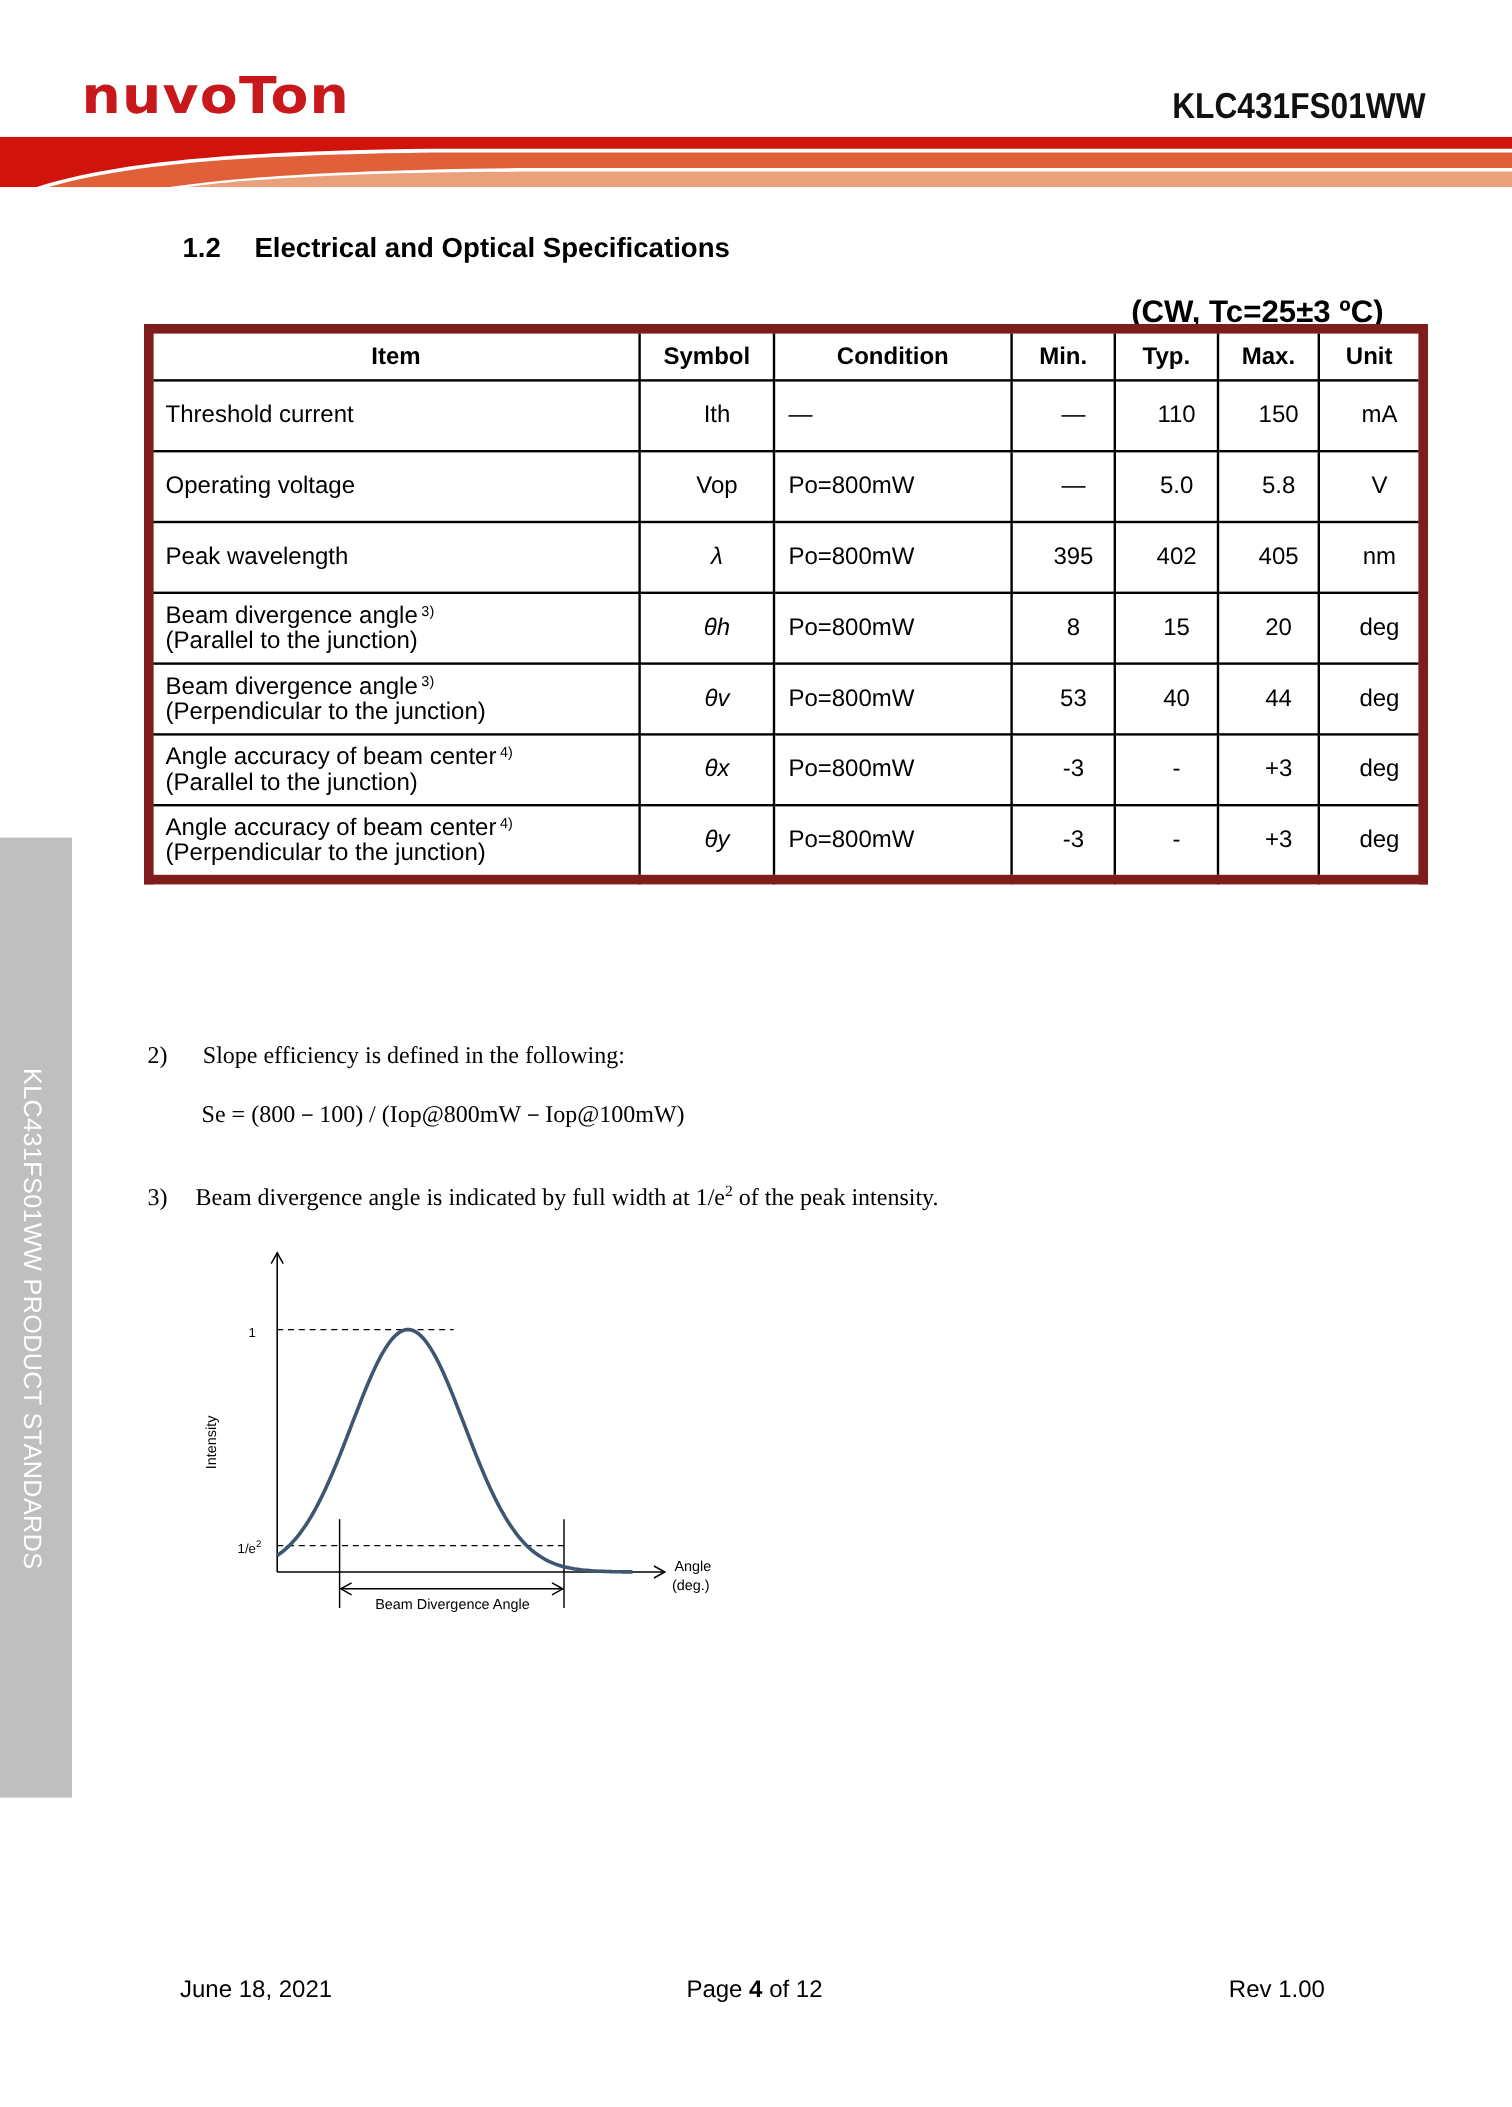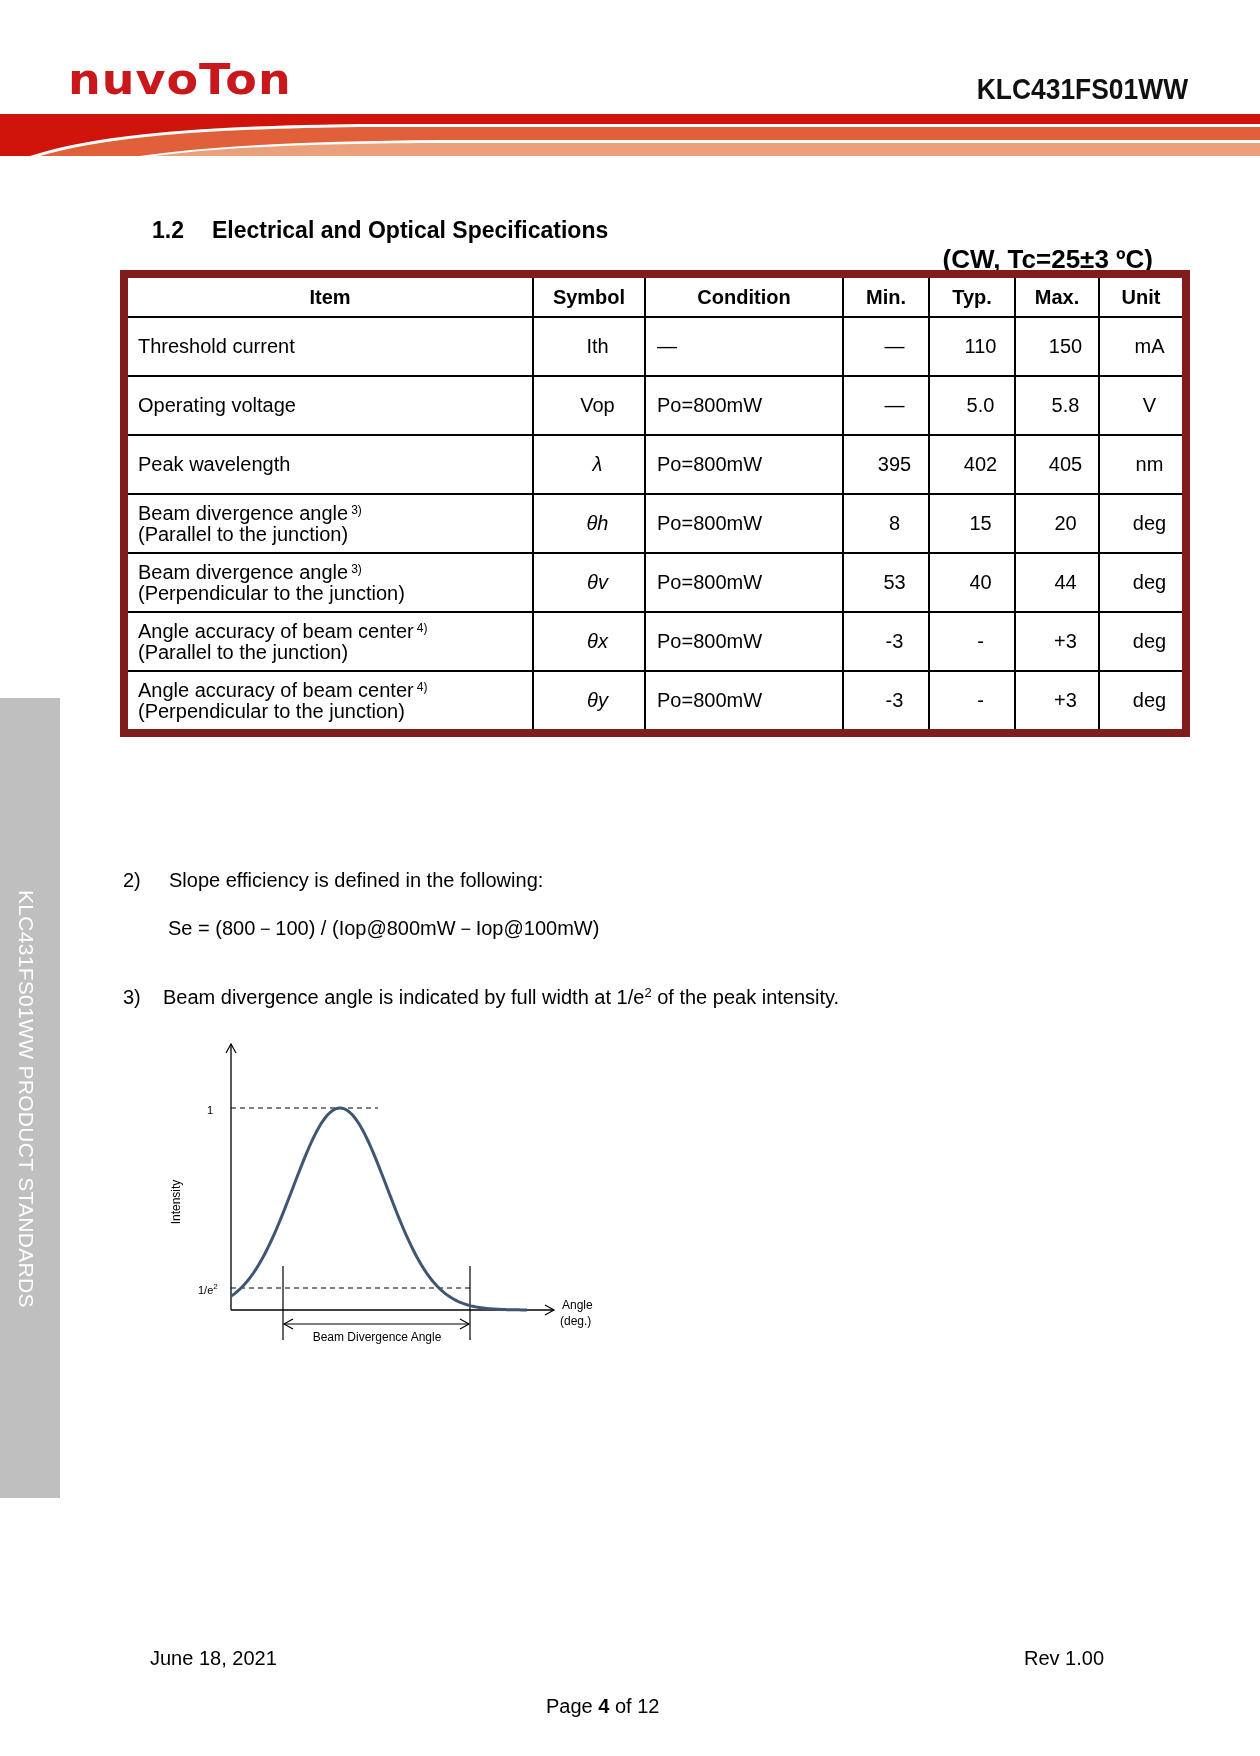--- a/index.html
+++ b/index.html
@@ -6,35 +6,35 @@
   body { width:1260px; height:1756px; position:relative; overflow:hidden; font-family:"Liberation Sans", sans-serif; color:#000; }
 
   .logo { position:absolute; left:68px; top:58px; font-family:"DejaVu Sans", sans-serif; font-weight:bold; font-size:46px; letter-spacing:1px; color:#c8181b; line-height:1; transform:scaleY(0.92); transform-origin:left top; }
   .doc-id { position:absolute; right:72px; top:72px; font-family:"Liberation Sans", sans-serif; font-weight:bold; font-size:30px; letter-spacing:0px; color:#111; transform:scaleX(0.88); transform-origin:right top; }
 
   .band { position:absolute; left:0; top:114px; width:1260px; height:42px; }
 
   .sidebar { position:absolute; left:0; top:698px; width:60px; height:800px; background:#bfbfbf; }
   .sidebar-text { position:absolute; left:14px; top:890px; font-size:21px; color:#ffffff; writing-mode:vertical-rl; white-space:nowrap; letter-spacing:0.3px; }
 
-  .section-title { position:absolute; left:152px; top:193px; font-size:23px; font-weight:bold;margin-top:24px; }
+  .section-title { position:absolute; left:152px; top:193px; font-size:23px; font-weight:bold; }
   .section-title .num { display:inline-block; width:60px; }
 
   .conditions { position:absolute; right:107px; top:244px; font-size:26px;font-weight:bold; }
 
   table.spec { position:absolute; left:120px; top:270px; border-collapse:collapse; border:8px solid #7f1d1d; font-size:20px; }
   table.spec th, table.spec td { border:2px solid #000; padding:0; height:57px; }
   table.spec th { height:38px; font-weight:bold; }
   table.spec td.item { text-align:left; padding-left:10px; line-height:1.05; }
   table.spec td.c { text-align:center;padding-left:17px; }
   table.spec td.cond { text-align:left; padding-left:11px; }
   sup { font-size:12px; vertical-align:6px; margin-left:3px; }
   .sym-italic { font-style:italic; }
 
-  .note { position:absolute; font-size:20px; }
+  .note { position:absolute; font-size:20px;font-family:Liberation Serif, serif; }
   .note .n { display:inline-block; width:46px; }
 
   .diagram { position:absolute; left:150px; top:1030px; width:470px; height:320px; }
 
   .footer { position:absolute; top:1647px; font-size:20px; }
 </style>
 </head>
 <body>
 
 <div class="logo">nuvoTon</div>
@@ -175,14 +175,14 @@
 
   <text x="57" y="84" font-size="11" font-family="Liberation Sans, sans-serif">1</text>
   <text x="48" y="264" font-size="11" font-family="Liberation Sans, sans-serif"><tspan>1/e</tspan><tspan font-size="8" dy="-5">2</tspan></text>
   <text x="0" y="0" font-size="12" font-family="Liberation Sans, sans-serif" transform="translate(30,172) rotate(-90)" text-anchor="middle">Intensity</text>
   <text x="412" y="279" font-size="12" font-family="Liberation Sans, sans-serif">Angle</text>
   <text x="410" y="295" font-size="12" font-family="Liberation Sans, sans-serif">(deg.)</text>
   <text x="227" y="311" font-size="12" font-family="Liberation Sans, sans-serif" text-anchor="middle">Beam Divergence Angle</text>
 </svg>
 
 <div class="footer" style="left:150px;">June 18, 2021</div>
-<div class="footer" style="left:546px;margin-top:48px;"><span>Page </span><b>4</b><span> of </span><span>12</span></div>
+<div class="footer" style="left:572px;"><span>Page </span><b>4</b><span> of </span><span>12</span></div>
 <div class="footer" style="left:1024px;">Rev 1.00</div>
 
 </body></html>

